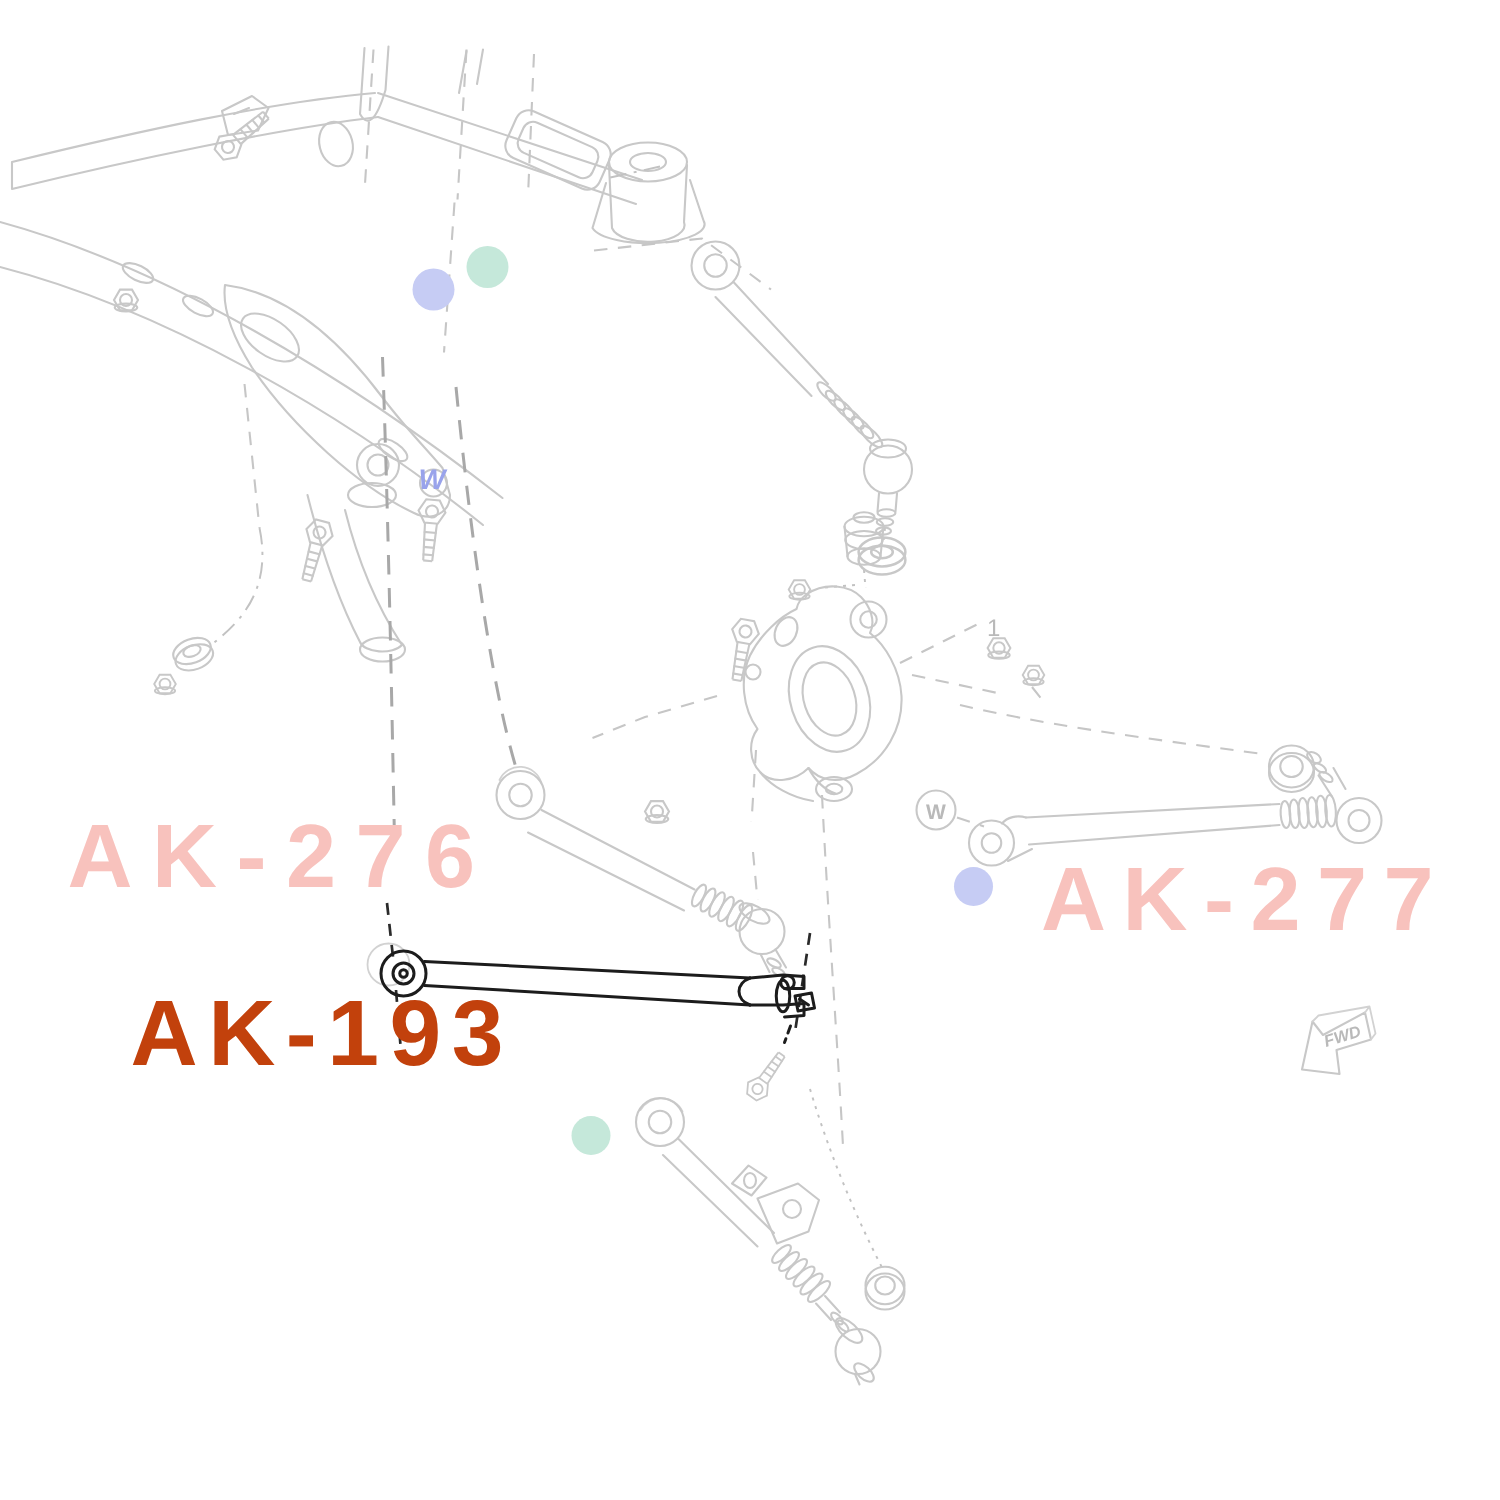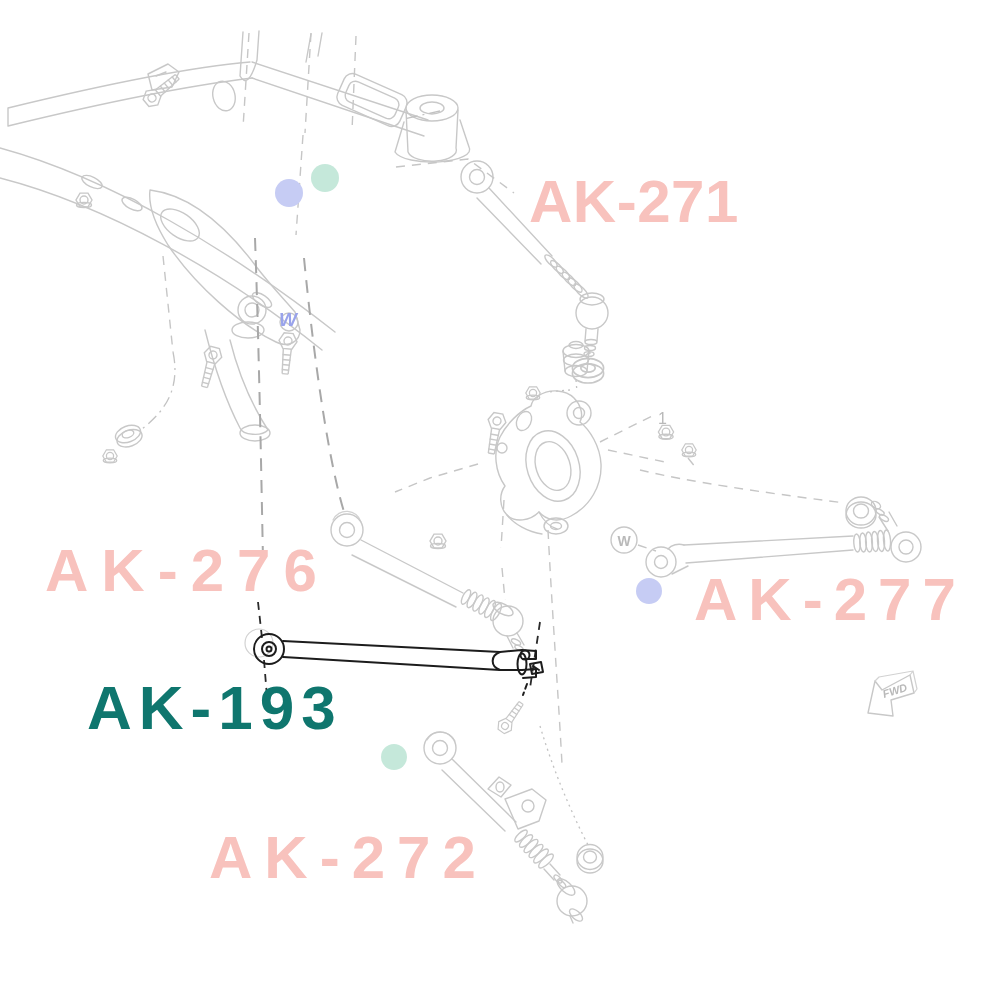--- a/index.html
+++ b/index.html
@@ -1,21 +1,21 @@
 <!DOCTYPE html>
 <html><head>
 <meta charset="utf-8">
 <style>
   html,body{margin:0;padding:0;background:#fff;}
   .stage{position:relative;width:1000px;height:1000px;background:#fff;overflow:hidden;
          font-family:"Liberation Sans",sans-serif;}
   .stage svg{position:absolute;left:0;top:0;}
   .lbl{position:absolute;font-weight:bold;line-height:1;white-space:nowrap;user-select:none;}
   .lbl.pink{color:#f8c2bd;}
-  .lbl.red{color:#0f766e;margin-top:18px;}
+  .lbl.red{color:#c2410c;}
   .s  {stroke:#c8c8c8;fill:none;stroke-width:1.4;stroke-linecap:round;stroke-linejoin:round;}
   .sl {stroke:#d2d2d2;fill:none;stroke-width:1.2;stroke-linecap:round;stroke-linejoin:round;}
   .k  {stroke:#1c1c1c;fill:none;stroke-width:2;stroke-linecap:round;stroke-linejoin:round;}
   .dash   {stroke:#c6c6c6;fill:none;stroke-width:1.4;stroke-dasharray:9 7;}
   .dash2  {stroke:#a8a8a8;fill:none;stroke-width:2;stroke-dasharray:13 9;}
   .dashdot{stroke:#c2c2c2;fill:none;stroke-width:1.3;stroke-dasharray:11 5 2 5;}
   .dots   {stroke:#c2c2c2;fill:none;stroke-width:1.3;stroke-dasharray:2 4;}
   .kdash  {stroke:#2a2a2a;fill:none;stroke-width:1.8;stroke-dasharray:8 6;}
   .gtxt{fill:#b9b9b9;font-family:"Liberation Sans",sans-serif;}
 </style>
@@ -278,19 +278,17 @@
   </g>
 
   <g>
     <text x="279" y="326" font-size="19" font-weight="bold" font-style="italic" fill="#99a3eb">W</text>
     <circle class="s" cx="624" cy="540" r="13"></circle>
     <text class="gtxt" x="624" y="546" font-size="14" font-weight="bold" text-anchor="middle">W</text>
     <text class="gtxt" x="658" y="424" font-size="16">1</text>
   </g>
 </svg>
 
-<div class="lbl pink" style="left:529px;top:172px;font-size:60px;letter-spacing:0.5px;">AK-271</div>
 <div class="lbl pink" style="left:45px;top:495px;font-size:60px;letter-spacing:13px;margin-top:46px;">AK-276</div>
 <div class="lbl red" style="left:87px;top:659px;font-size:62px;letter-spacing:7px;">AK-193</div>
 <div class="lbl pink" style="left:694px;top:570px;font-size:60px;letter-spacing:11px;">AK-277</div>
-<div class="lbl pink" style="left:209px;top:828px;font-size:60px;letter-spacing:12px;">AK-272</div>
 
 </div>
 
 </body></html>

